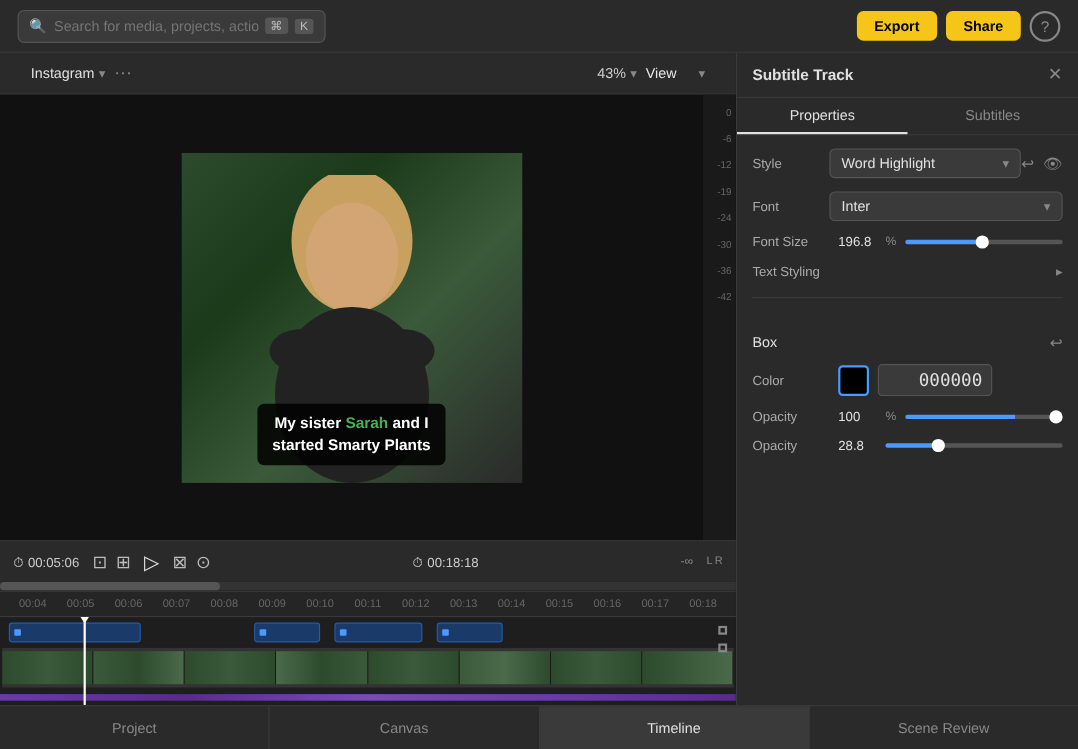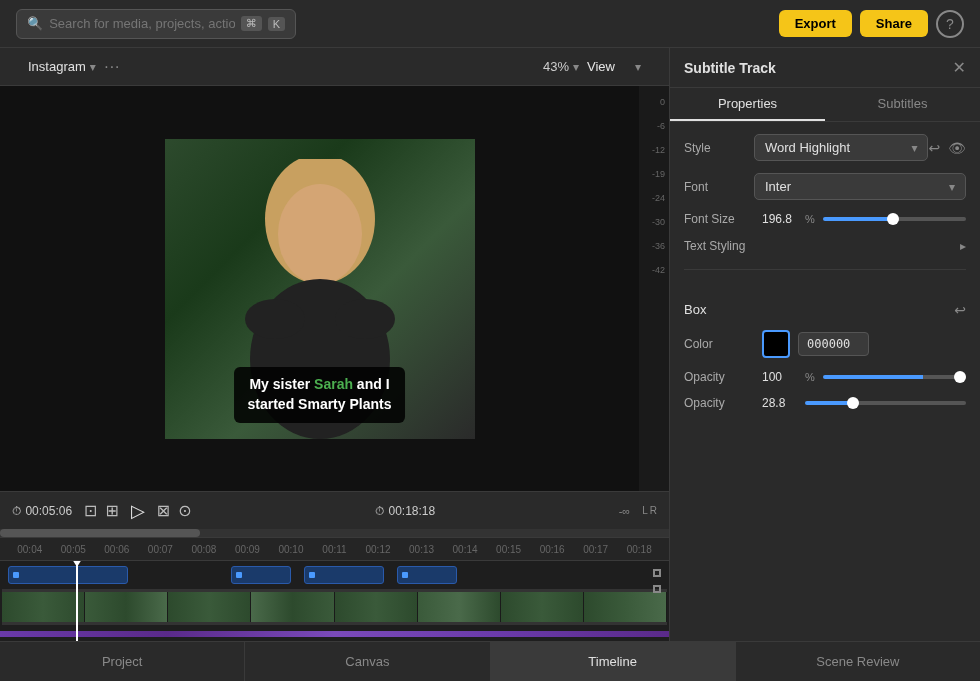--- a/index.html
+++ b/index.html
@@ -458,23 +458,24 @@
       border-radius: 4px;
       background: #000;
       cursor: pointer;
     }
     .color-hex {
       background: #3a3a3a;
       border: 1px solid #555;
       border-radius: 4px;
       padding: 4px 8px;
       color: #e0e0e0;
-      font-size: 12px;
+      font-size: 16px;
       font-family: monospace;
-      width: 71px;
+      width: 104px;
+      text-align: right;
     }
     .checkbox-input {
       width: 14px; height: 14px;
       accent-color: #4a9aff;
       cursor: pointer;
     }
 
     
     .action-icons {
       display: flex;

